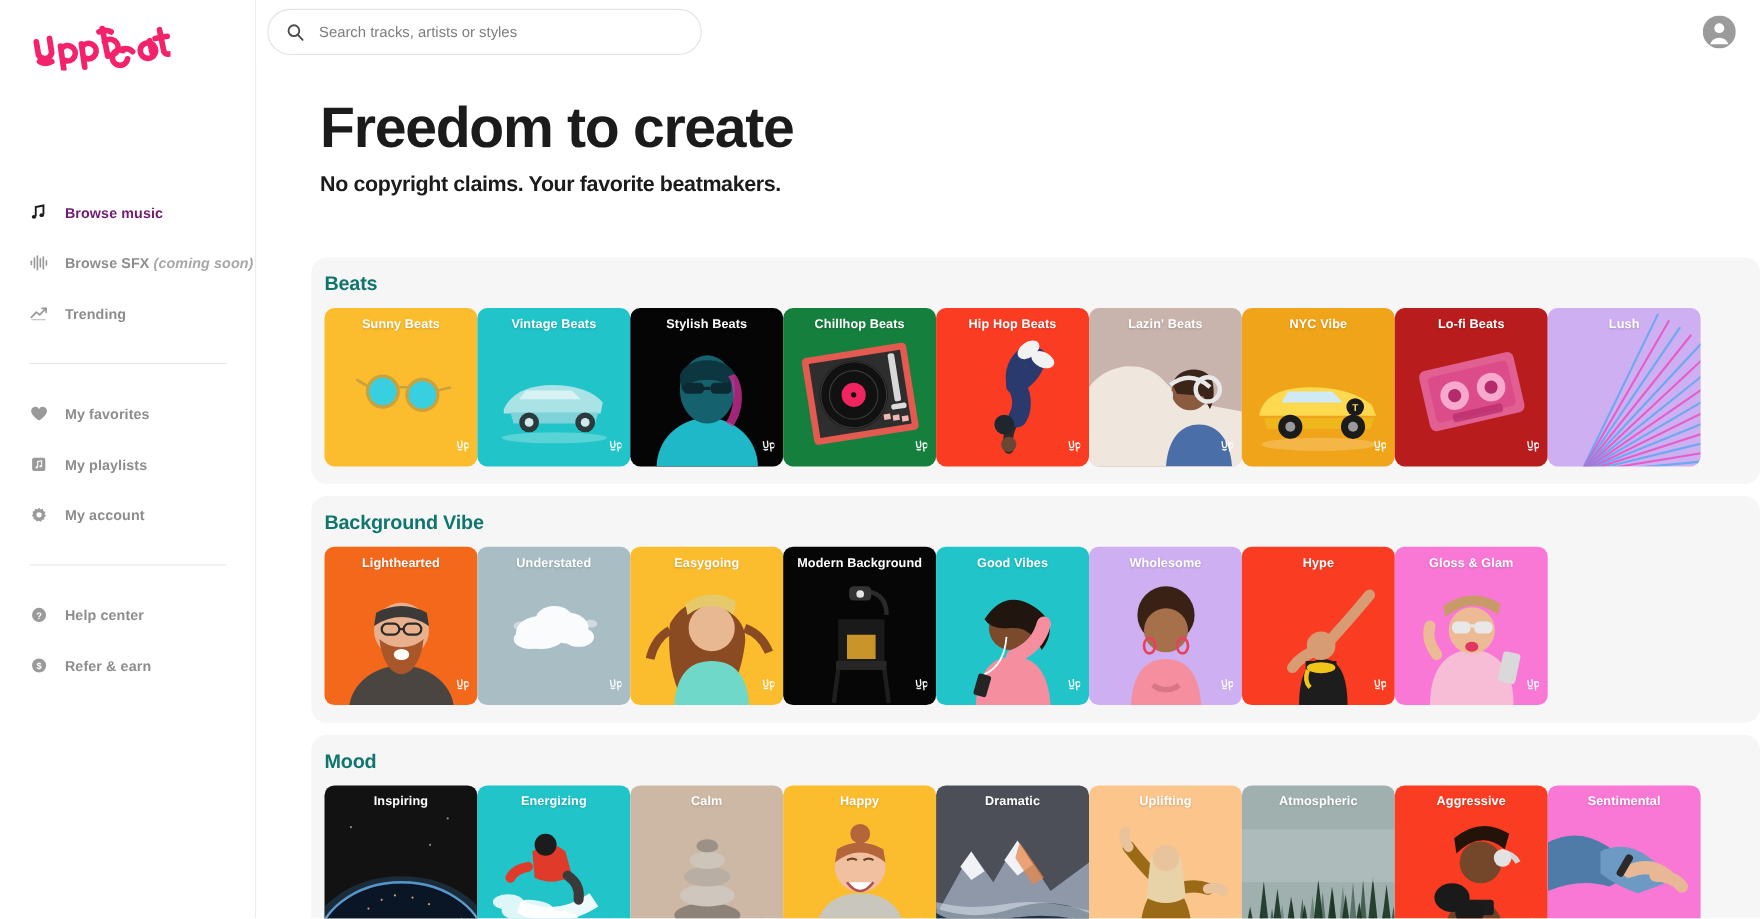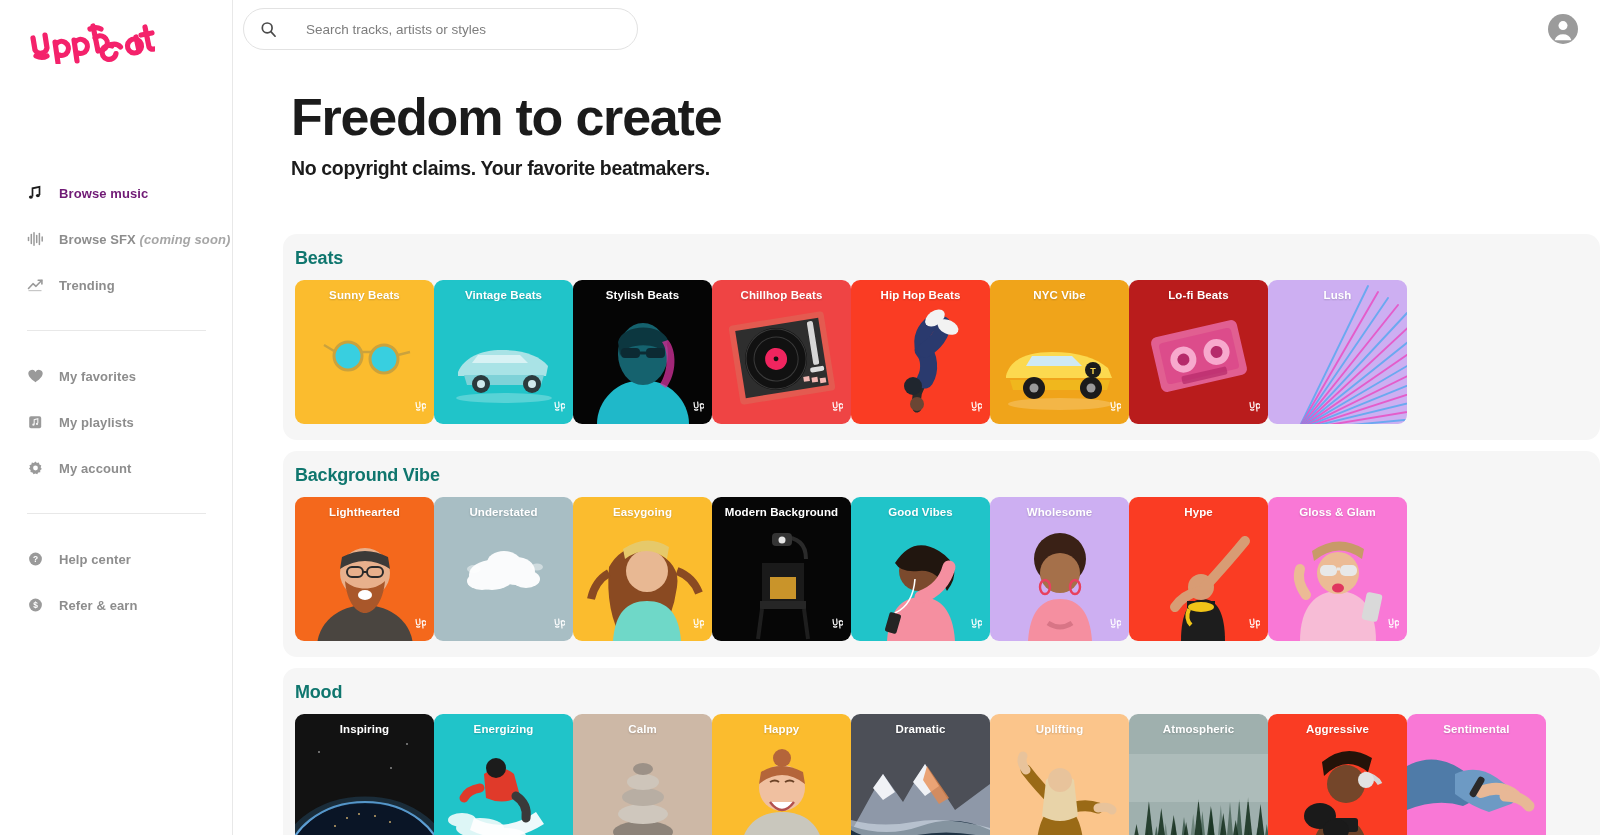--- a/index.html
+++ b/index.html
@@ -59,21 +59,21 @@
     width: 395px; height: 42px;
     border: 1px solid #e2e2e2; border-radius: 21px;
     display: flex; align-items: center;
     padding: 0 16px; background: #fff;
   }
   .search-ico { color: #4a4a4a; flex: 0 0 18px; display:flex; }
   .search-input {
     border: 0; outline: 0; background: transparent;
     font-family: "Liberation Sans", sans-serif;
     font-size: 13.5px; color: #b91c1c;
-    margin-left: 28px; width: 330px; height: 100%;
+    margin-left: 12px; width: 330px; height: 100%;
   }
   .search-input::placeholder { color: #7d7d7d; }
   .spacer { flex: 1 1 auto; }
   .avatar { width: 30px; height: 30px; cursor: pointer; }
 
   
   .hero { padding: 32px 0 0 58px; }
   .hero h1 {
     font-size: 52px; font-weight: 800; color: #1b1b1b;
     letter-spacing: -1.2px; line-height: 1.05;
@@ -338,21 +338,21 @@
               <div class="card-title dark-bg">Stylish Beats</div>
               <div class="card-mark"><svg width="12" height="13" viewBox="0 0 12 13">
                   <g fill="none" stroke="#ffffff" stroke-width="1.25" stroke-linecap="round">
                     <path d="M2 2.5 L2.6 7 a1.9 1.9 0 0 0 3.5 -.6 L5.7 2"></path>
                     <path d="M2.6 9.6 q1.7 .9 3.2 0"></path>
                     <path d="M8.2 4 L9 11"></path>
                     <path d="M8.5 4.6 a2.1 2.1 0 1 1 .9 3.3"></path>
                   </g>
                 </svg></div>
             </div>
-            <div class="card" style="background: #ef4444; padding-left: 48px;">
+            <div class="card" style="background: #15803d; padding-left: 48px;">
               <svg class="card-art" viewBox="0 0 139 144" preserveAspectRatio="none">
                 <g transform="rotate(-9 70 78)">
                   <rect x="22" y="38" width="96" height="80" rx="4" fill="#e45a50"></rect>
                   <rect x="28" y="44" width="84" height="68" fill="#2e2e2e"></rect>
                   <circle cx="64" cy="78" r="31" fill="#111"></circle>
                   <circle cx="64" cy="78" r="30" fill="none" stroke="#3a3a3a" stroke-width="1"></circle>
                   <circle cx="64" cy="78" r="22" fill="none" stroke="#3a3a3a" stroke-width="1"></circle>
                   <circle cx="64" cy="78" r="11" fill="#f0255f"></circle>
                   <circle cx="64" cy="78" r="2.4" fill="#111"></circle>
                   <rect x="100" y="46" width="6" height="44" rx="2" fill="#d8d8d8"></rect>
@@ -381,20 +381,42 @@
                   <circle cx="66" cy="124" r="7" fill="#6b4634"></circle>
                   <path d="M74 100c6-10 4-24-2-30" stroke="#2a3a6e" stroke-width="17" fill="none" stroke-linecap="round"></path>
                   <path d="M72 70c-4-12 2-22 10-28" stroke="#2a3a6e" stroke-width="15" fill="none" stroke-linecap="round"></path>
                   <path d="M74 70c10-6 18-16 18-26" stroke="#2a3a6e" stroke-width="15" fill="none" stroke-linecap="round"></path>
                   <ellipse cx="84" cy="38" rx="11" ry="7" fill="#f2f2f2" transform="rotate(-35 84 38)"></ellipse>
                   <ellipse cx="97" cy="47" rx="11" ry="7" fill="#f2f2f2" transform="rotate(25 97 47)"></ellipse>
                   <circle cx="62" cy="106" r="9" fill="#20262e"></circle>
                 </g>
               </svg>
               <div class="card-title">Hip Hop Beats</div>
+              <div class="card-mark"><svg width="12" height="13" viewBox="0 0 12 13">
+                  <g fill="none" stroke="#ffffff" stroke-width="1.25" stroke-linecap="round">
+                    <path d="M2 2.5 L2.6 7 a1.9 1.9 0 0 0 3.5 -.6 L5.7 2"></path>
+                    <path d="M2.6 9.6 q1.7 .9 3.2 0"></path>
+                    <path d="M8.2 4 L9 11"></path>
+                    <path d="M8.5 4.6 a2.1 2.1 0 1 1 .9 3.3"></path>
+                  </g>
+                </svg></div>
+            </div>
+            <div class="card" style="background: rgb(200, 180, 172);">
+              <svg class="card-art" viewBox="0 0 139 144" preserveAspectRatio="none">
+                <g>
+                  <path d="M0 144V72c14-20 44-26 64-10l22 22 53 10v50z" fill="#efe6de"></path>
+                  <circle cx="92" cy="76" r="17" fill="#8a5b3e"></circle>
+                  <path d="M76 70c2-16 30-20 36-4 4 16-2 26-2 26l-6-12-24-2z" fill="#3b2418"></path>
+                  <path d="M70 144c2-26 14-38 30-38s28 12 30 38z" fill="#4a6ea8"></path>
+                  <circle cx="108" cy="74" r="11" fill="none" stroke="#e8e8e8" stroke-width="4"></circle>
+                  <path d="M74 76a11 11 0 0 1 0 6" stroke="#e8e8e8" stroke-width="4" fill="none"></path>
+                  <path d="M74 70q18-14 36 2" stroke="#e8e8e8" stroke-width="4" fill="none"></path>
+                </g>
+              </svg>
+              <div class="card-title">Lazin' Beats</div>
               <div class="card-mark"><svg width="12" height="13" viewBox="0 0 12 13">
                   <g fill="none" stroke="#ffffff" stroke-width="1.25" stroke-linecap="round">
                     <path d="M2 2.5 L2.6 7 a1.9 1.9 0 0 0 3.5 -.6 L5.7 2"></path>
                     <path d="M2.6 9.6 q1.7 .9 3.2 0"></path>
                     <path d="M8.2 4 L9 11"></path>
                     <path d="M8.5 4.6 a2.1 2.1 0 1 1 .9 3.3"></path>
                   </g>
                 </svg></div>
             </div>
             <div class="card" style="background: rgb(240, 164, 26);">

